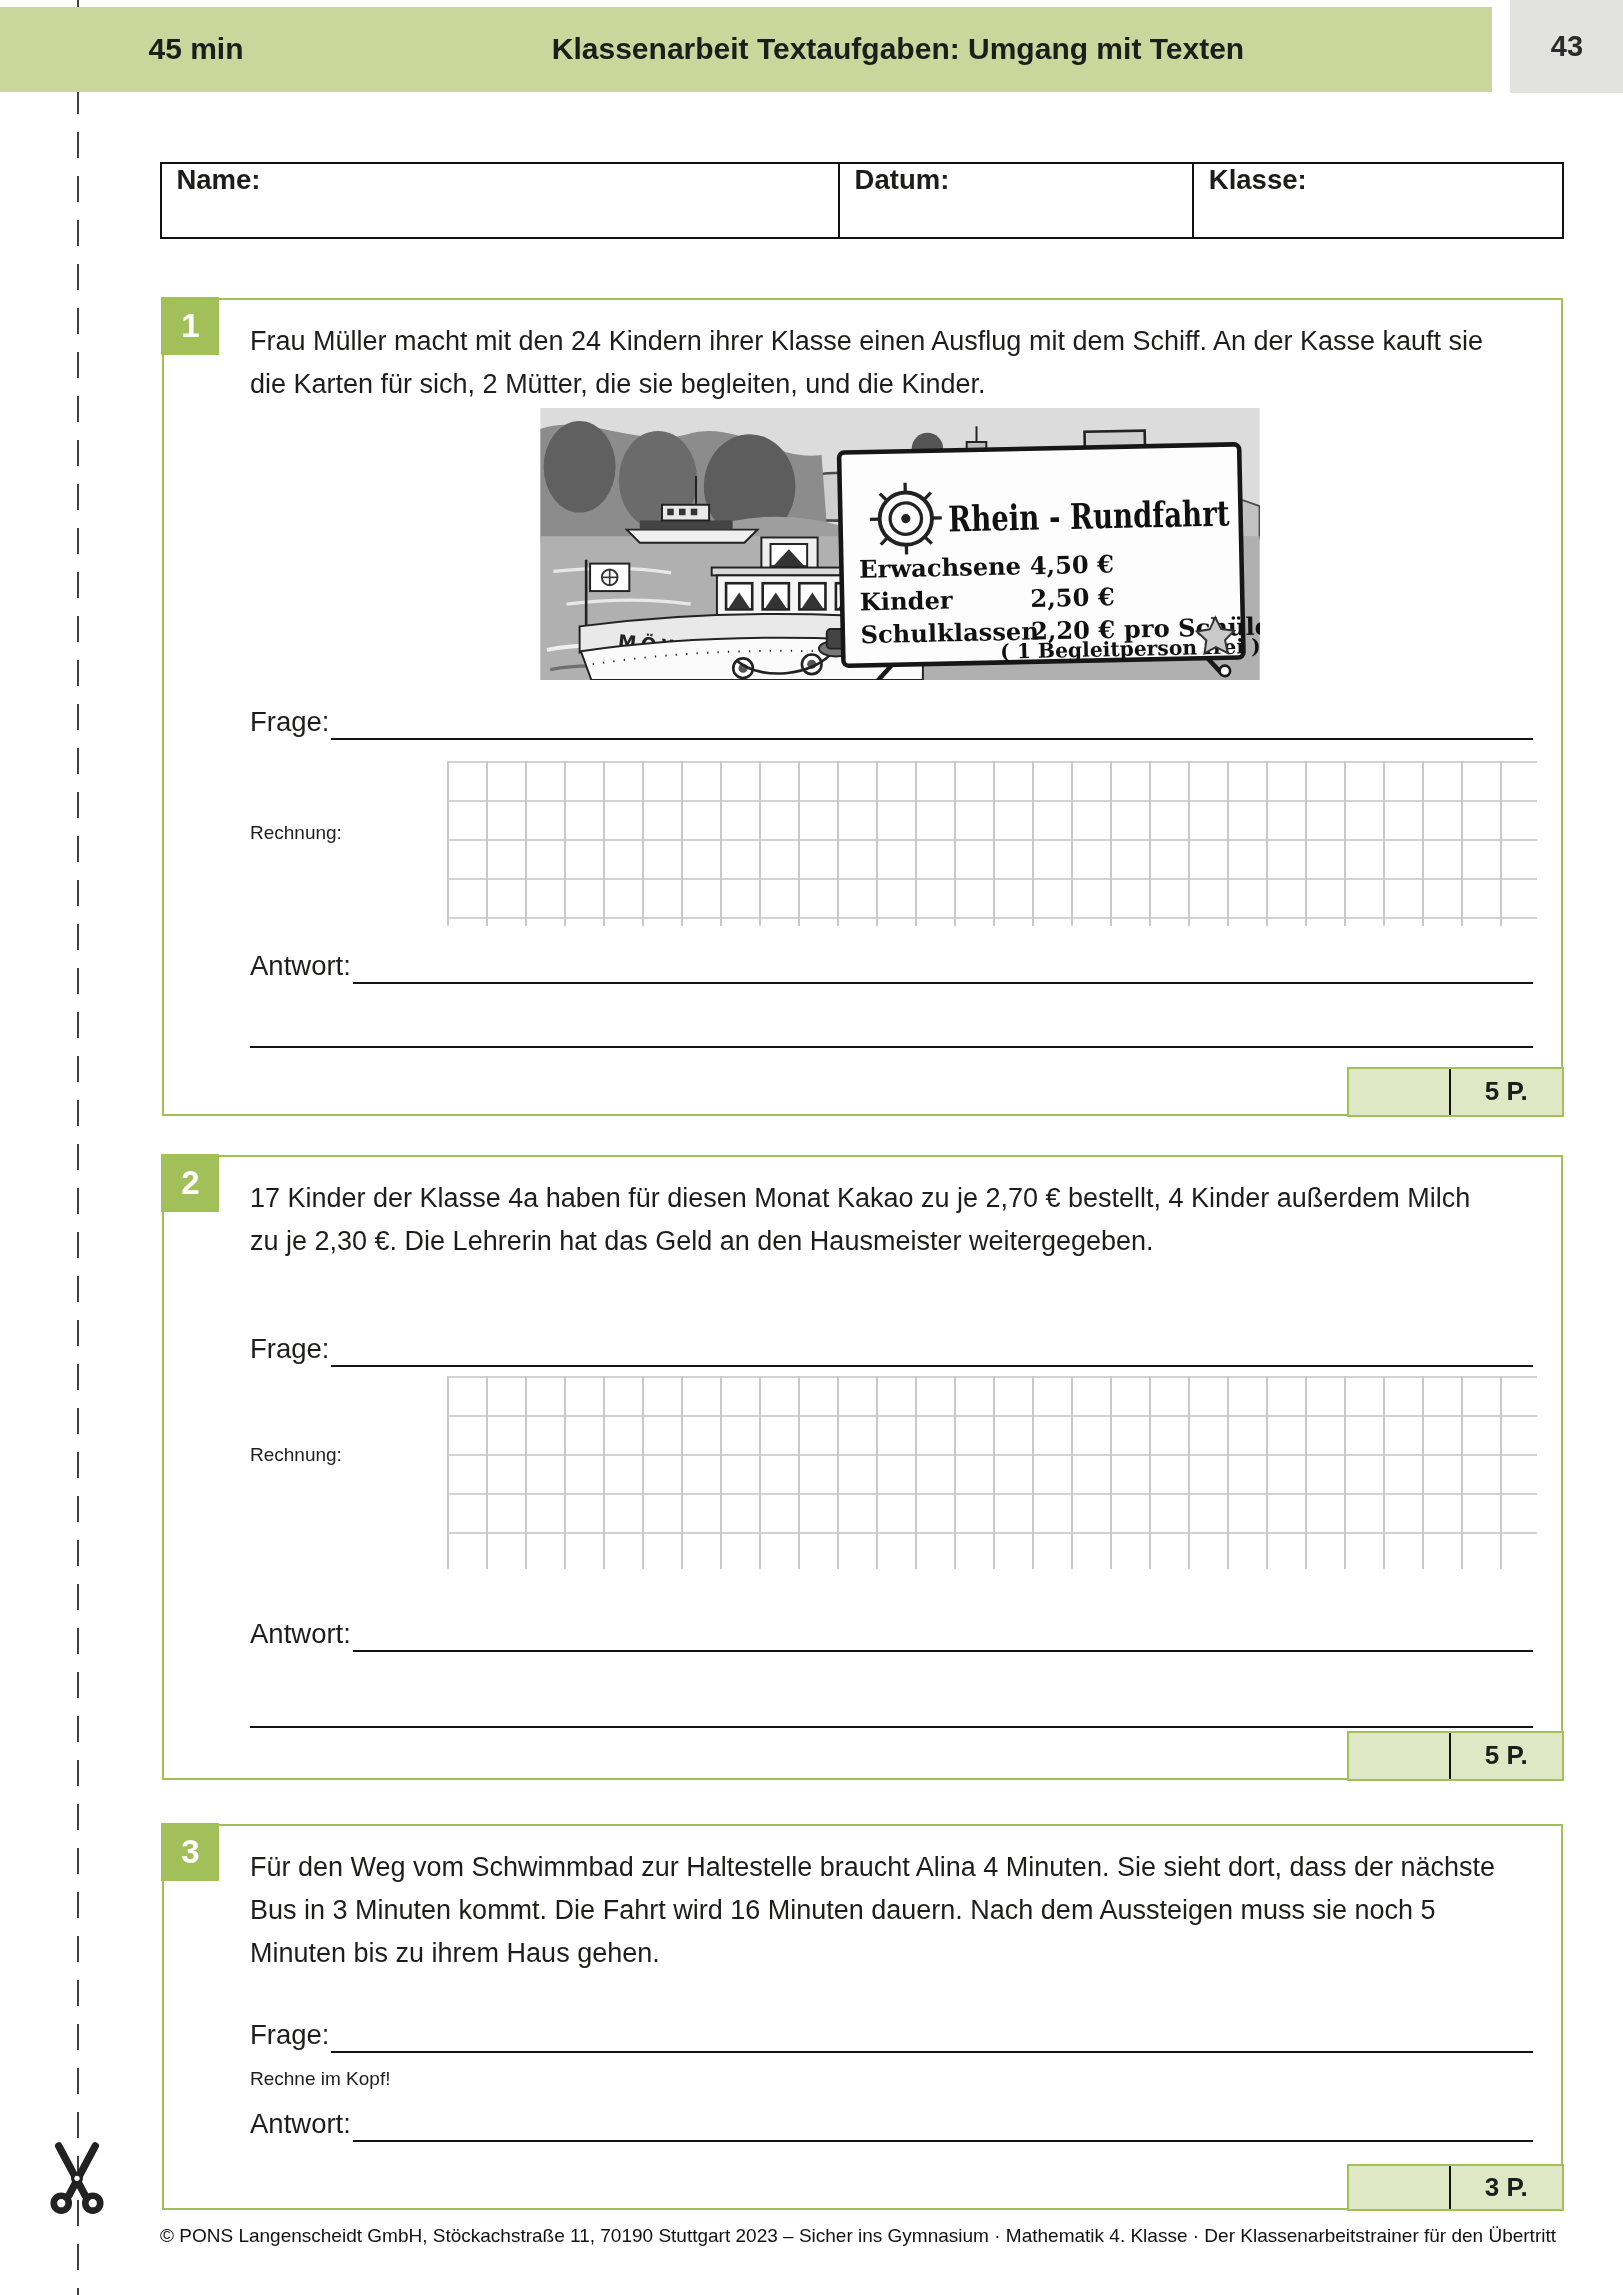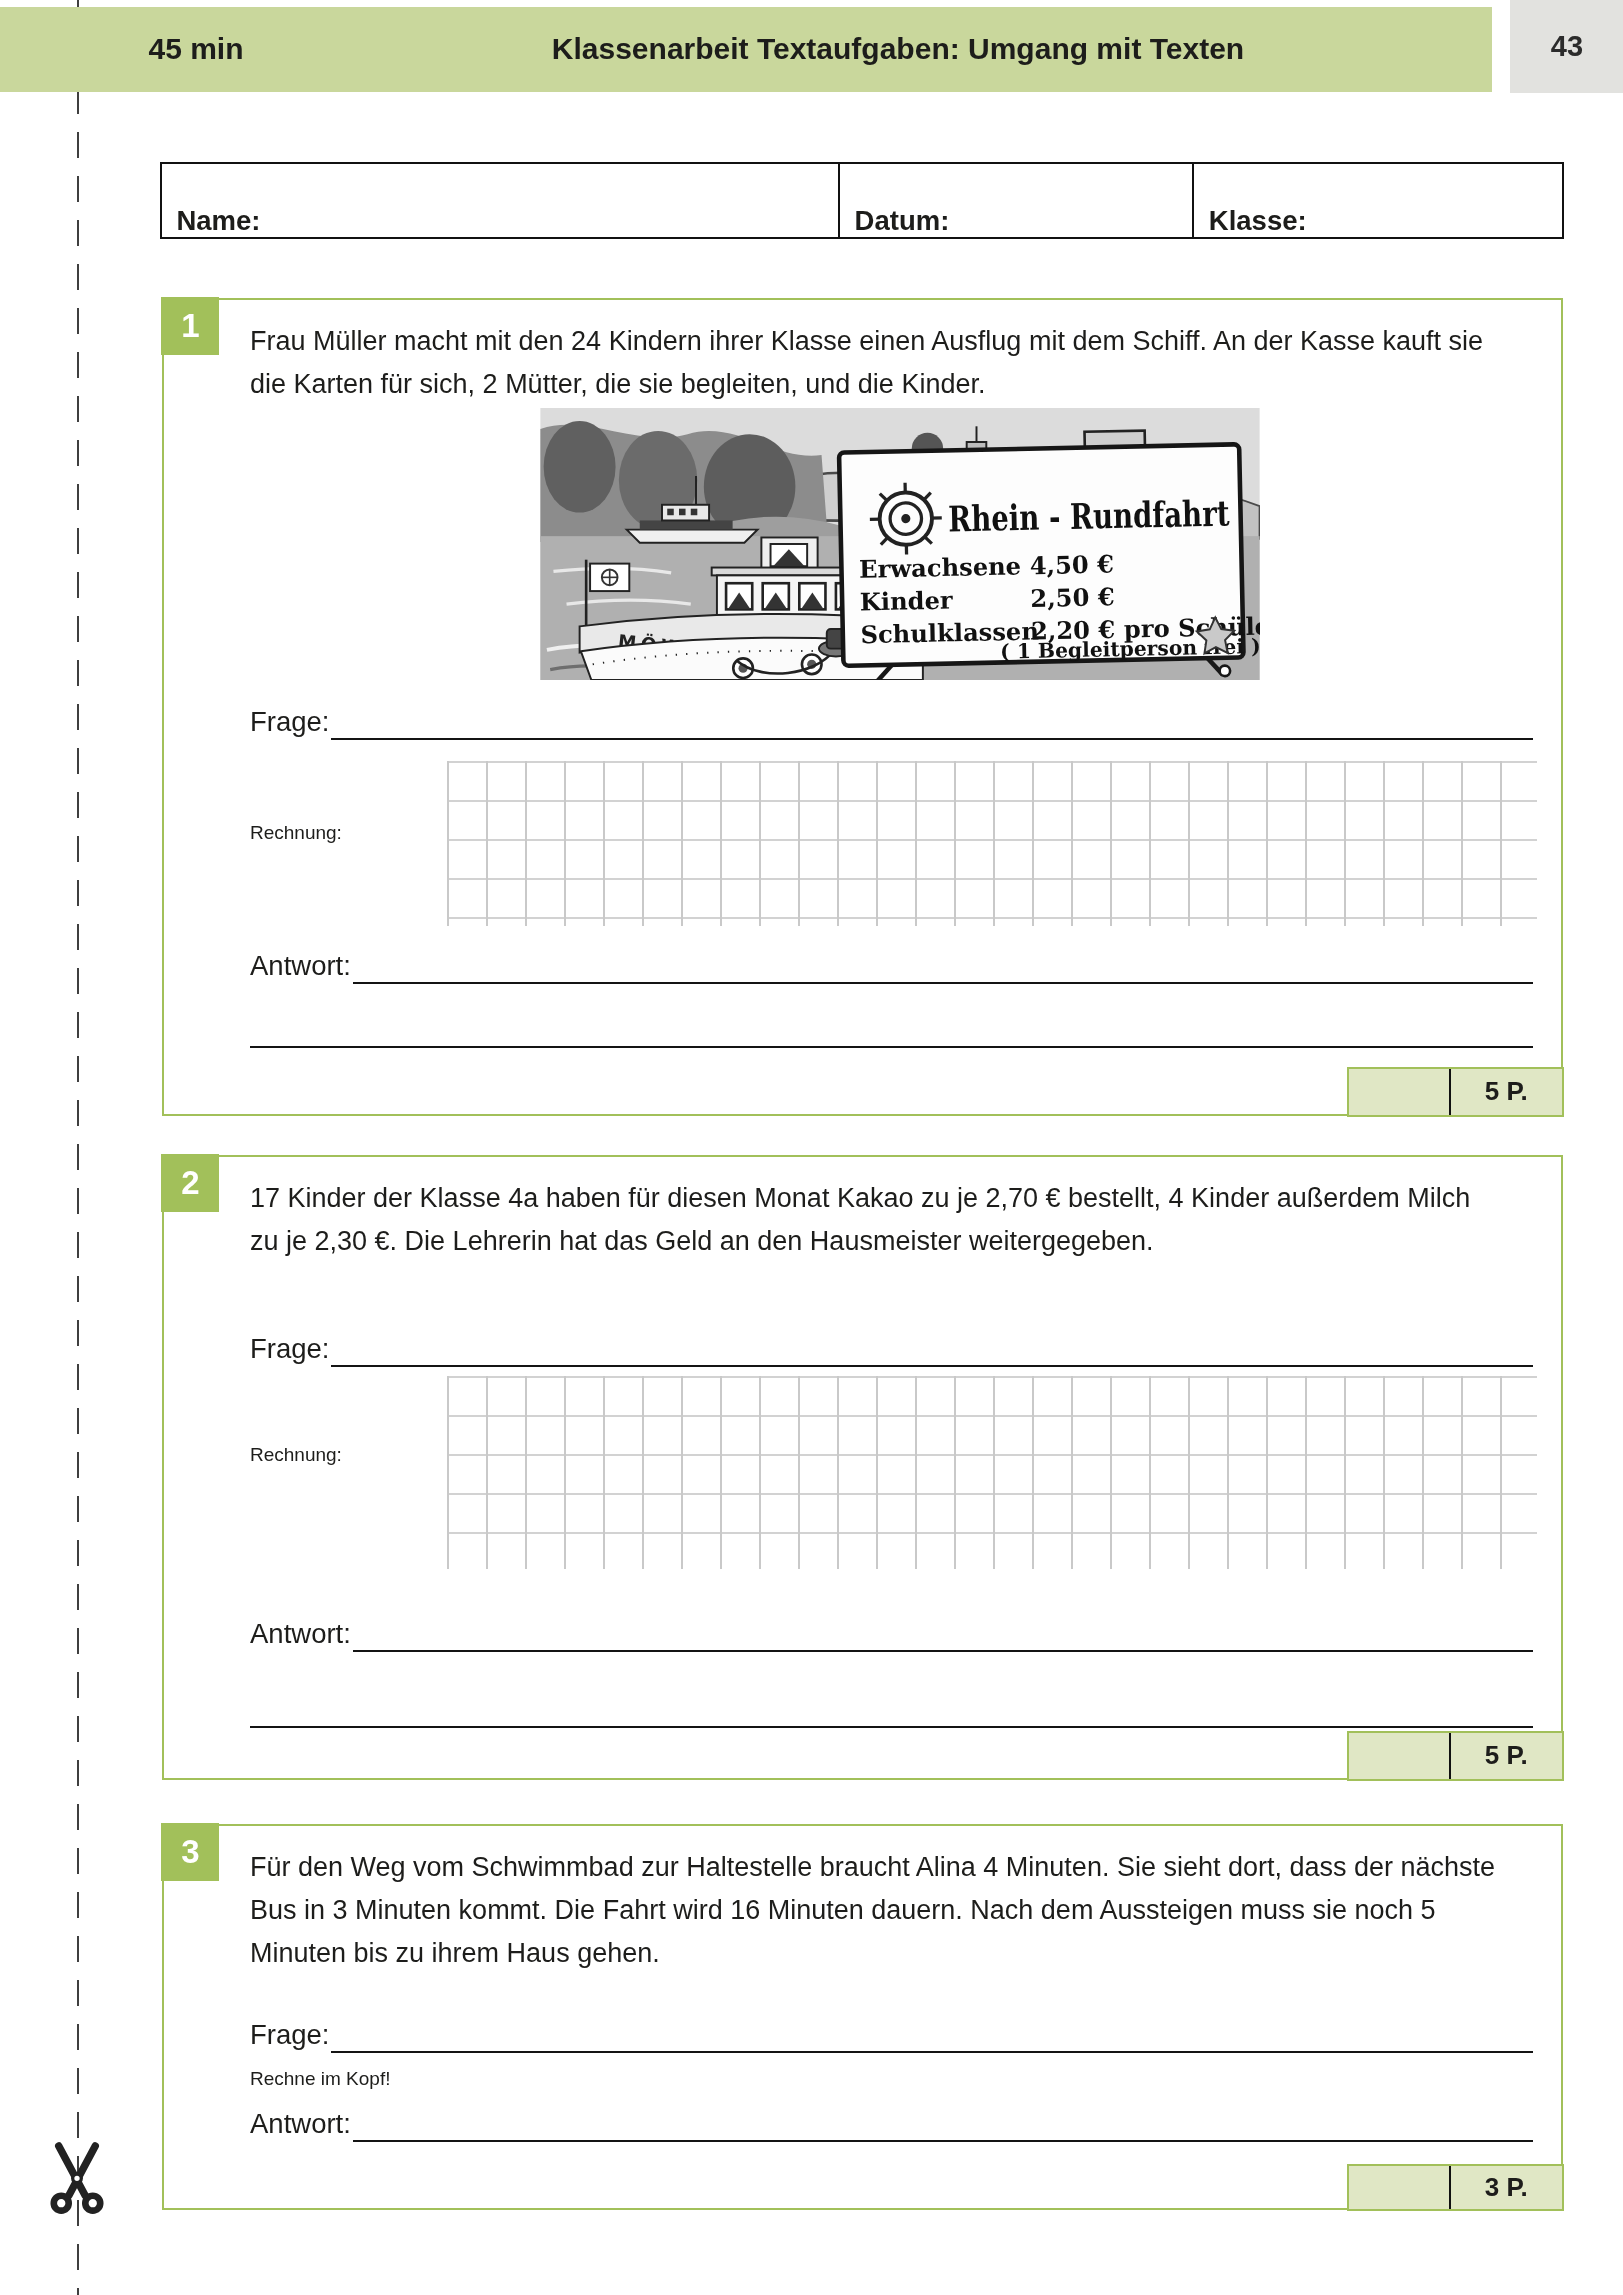--- a/index.html
+++ b/index.html
@@ -45,21 +45,21 @@
     background:var(--page-gray);
     display:flex;align-items:center;justify-content:center;
     font-size:29px;font-weight:bold;color:#2b2b2b;
   }
   
   .name-table{
     position:absolute;left:160px;top:162px;width:1404px;height:77px;
     border:2.6px solid #111;display:flex;
   }
   .name-table .cell{
-    display:flex;align-items:flex-end;padding-left:14.4px;
+    display:flex;align-items:flex-start;padding-left:14.4px;
     font-size:27.5px;font-weight:bold;
   }
   .cell-name{width:48.3%;}
   .cell-class{width:26.4%;border-left:2.6px solid #111;}
   .cell-date{flex:1;border-left:2.6px solid #111;}
   
   .task{
     position:absolute;left:162px;width:1401px;
     border:2.6px solid var(--green);
     background:#fff;
@@ -321,15 +321,16 @@
       <span class="lbl">Antwort:</span>
       <span class="line"></span>
     </div>
 
     <div class="points" style="height:47px;">
       <div class="points-score"></div>
       <div class="points-value">3 P.</div>
     </div>
   </div>
 
+  <div class="footer">© PONS Langenscheidt GmbH, Stöckachstraße 11, 70190 Stuttgart 2023 – Sicher ins Gymnasium · Mathematik 4. Klasse · Der Klassenarbeitstrainer für den Übertritt</div>
 
 </div>
 
 
 </body></html>

